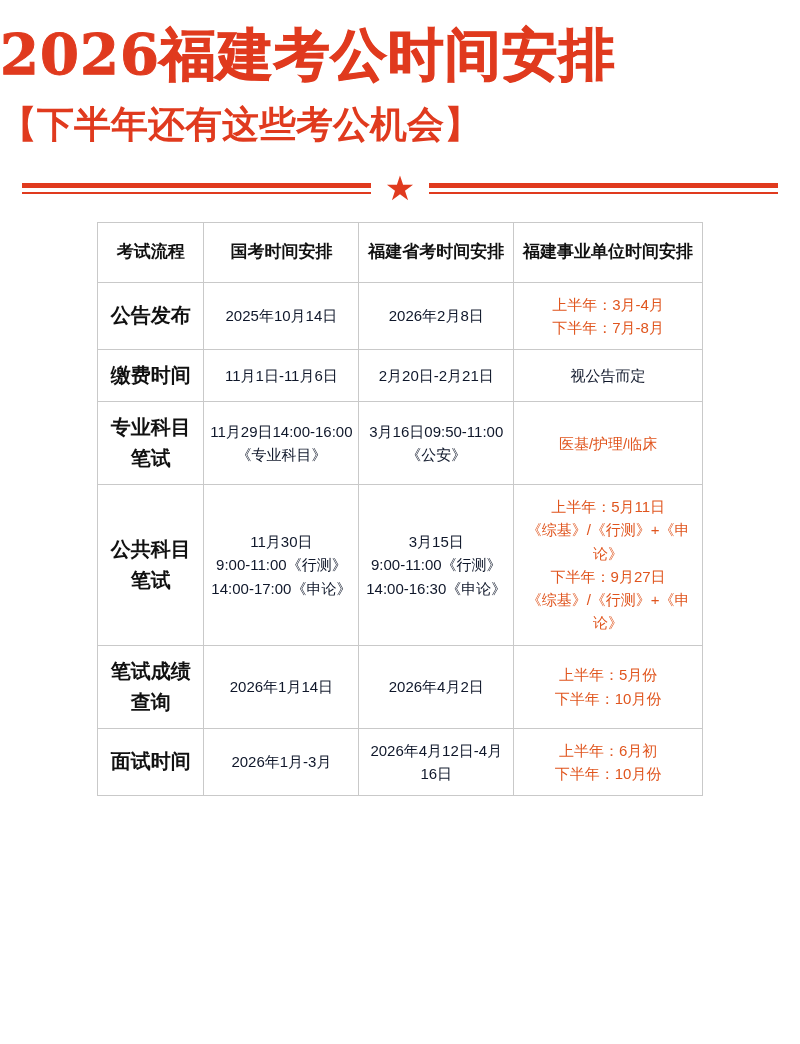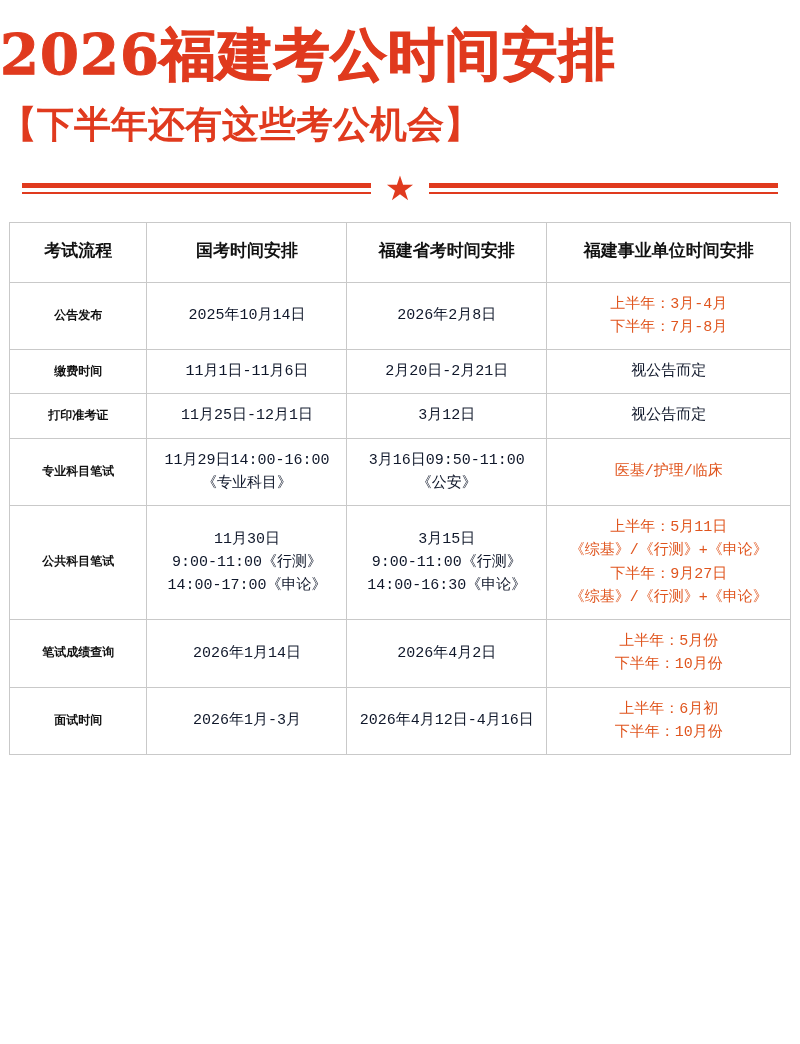--- a/index.html
+++ b/index.html
@@ -64,23 +64,22 @@
   .star {
     flex: 0 0 auto;
     margin: 0 14px;
     color: #E03A1E;
     font-size: 34px;
     line-height: 1;
   }
 
   
   .table-wrap {
-    width: 782px;
+    width: 606px;
     margin: 4px auto;
-    font-family: Liberation Mono, monospace;
   }
   table.sched {
     width: 100%;
     border-collapse: collapse;
     table-layout: fixed;
     border: 1.5px solid #C9C9C9;
   }
   table.sched th, table.sched td {
     border: 1px solid #C9C9C9;
     text-align: center;
@@ -91,21 +90,21 @@
     line-height: 1.55;
   }
   table.sched th {
     font-weight: bold;
     font-size: 17px;
     padding: 16px 4px;
     color: #111;
   }
   table.sched td.flow {
     font-weight: bold;
-    font-size: 12px;
+    font-size: 20px;
     color: #111;
   }
   table.sched td.orange {
     color: #E0551E;
   }
   table.sched col.c0 { width: 17.6%; }
   table.sched col.c1 { width: 25.6%; }
   table.sched col.c2 { width: 25.6%; }
   table.sched col.c3 { width: 31.2%; }
   .cellline { display: block; }
@@ -168,32 +167,20 @@
               <span class="cellline">11月1日-11月6日</span>
             </td>
             <td>
               <span class="cellline">2月20日-2月21日</span>
             </td>
             <td>
               <span class="cellline">视公告而定</span>
             </td>
           </tr>
           <tr>
-            <td class="flow">打印准考证</td>
-            <td>
-              <span class="cellline">11月25日-12月1日</span>
-            </td>
-            <td>
-              <span class="cellline">3月12日</span>
-            </td>
-            <td>
-              <span class="cellline">视公告而定</span>
-            </td>
-          </tr>
-          <tr>
             <td class="flow">专业科目笔试</td>
             <td>
               <span class="cellline">11月29日14:00-16:00</span>
               <span class="cellline">《专业科目》</span>
             </td>
             <td>
               <span class="cellline">3月16日09:50-11:00</span>
               <span class="cellline">《公安》</span>
             </td>
             <td class="orange">

